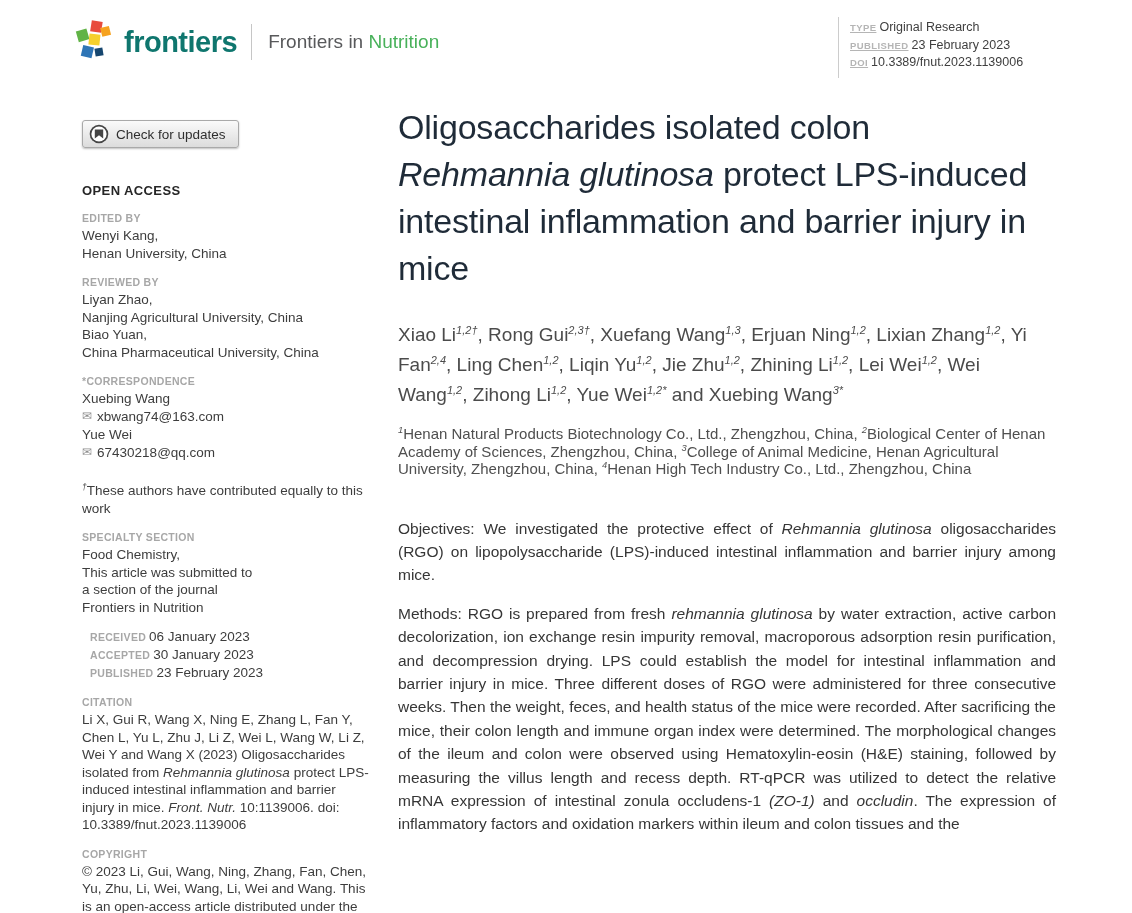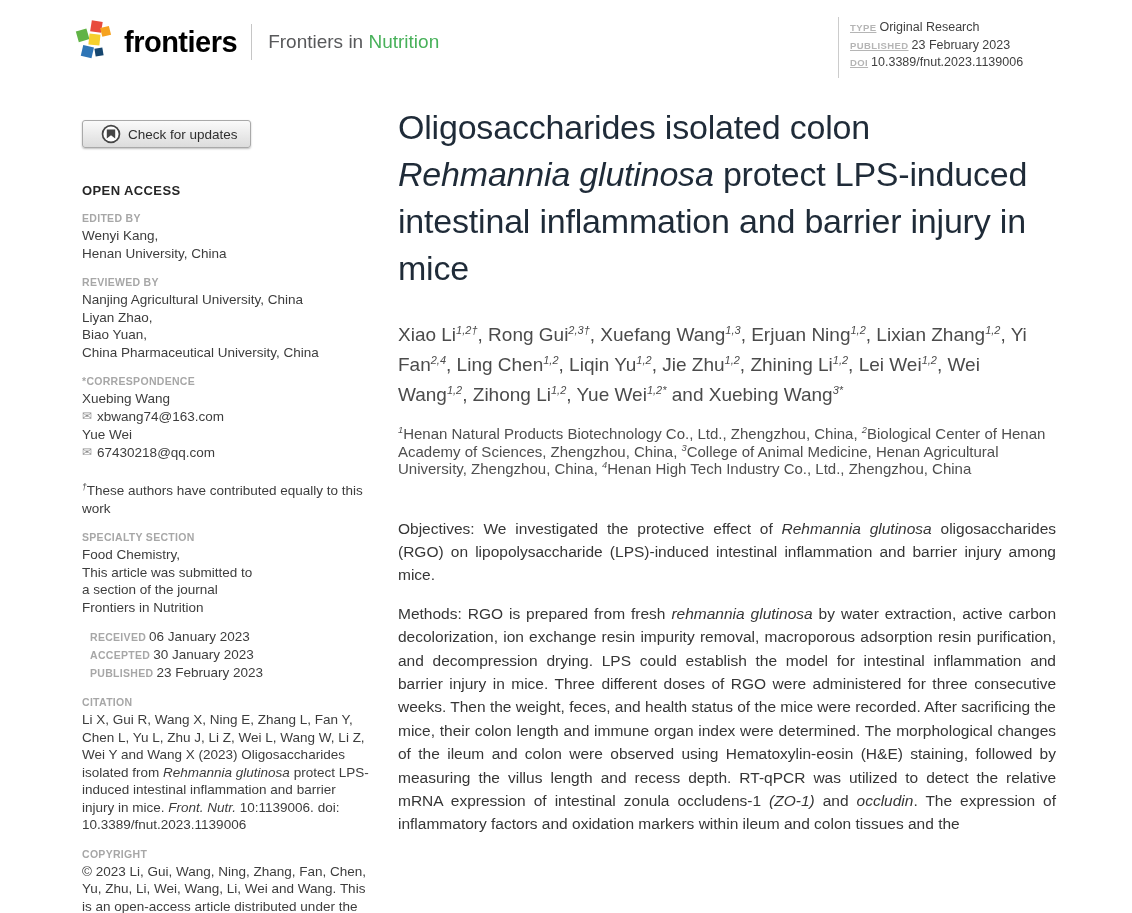--- a/index.html
+++ b/index.html
@@ -4,31 +4,31 @@
 <style>
   * { margin:0; padding:0; box-sizing:border-box; }
   html,body { background:#fff; }
   .page {
     position:relative; width:1132px; height:913px; background:#ffffff;
     overflow:hidden; font-family:"Liberation Sans", sans-serif; color:#3a3a3a;
   }
   
   .logo-block { position:absolute; left:74px; top:20px; display:flex; align-items:center; }
   .logo-mark { width:42px; height:44px; }
-  .brand-name { font-size:29px; font-weight:700; color:#000000; letter-spacing:-0.5px; margin-left:8px; }
+  .brand-name { font-size:29px; font-weight:700; color:#0f766e; letter-spacing:-0.5px; margin-left:8px; }
   .logo-divider { width:1px; height:36px; background:#c6c6c6; margin:0 16px 0 14px; }
   .journal-title { font-size:19px; color:#58595b; }
   .journal-title .jg { color:#48b15a; }
   .meta-block { position:absolute; left:838px; top:17px; border-left:1px solid #cccccc; padding:2px 0 6px 11px; width:280px; }
   .meta-row { font-size:12.5px; color:#3f3f3f; line-height:17.5px; white-space:nowrap; }
   .meta-label { font-size:9.5px; font-weight:700; color:#b5b5b5; letter-spacing:0.4px; margin-right:3px;text-decoration:underline; }
   
   .sidebar { position:absolute; left:82px; top:120px; width:289px; }
   .check-updates {
-    display:inline-flex; align-items:center; gap:7px; padding:3px 12px 3px 18px;
+    display:inline-flex; align-items:center; gap:7px; padding:3px 12px 3px 6px;
     border:1px solid #a9a9a9; border-radius:3px;
     background:linear-gradient(#fafafa, #dcdcdc);
     box-shadow:0 1px 2px rgba(0,0,0,0.25);
     font-family:"Liberation Sans", sans-serif; font-size:13.5px; color:#2f2f2f; cursor:pointer;
   }
   .cu-icon { width:20px; height:20px; display:block; }
   .open-access { margin-top:35px; font-size:13px; font-weight:700; color:#262626; letter-spacing:0.4px; }
   .side-section { margin-top:12px; }
   .side-label { font-size:10.5px; font-weight:700; color:#a7a7a7; letter-spacing:0.3px; line-height:17px; }
   .side-text { font-size:13.5px; color:#3d3d3d; line-height:17.5px; }
@@ -87,22 +87,22 @@
     <div class="open-access">OPEN ACCESS</div>
 
     <div class="side-section">
       <div class="side-label">EDITED BY</div>
       <div class="side-text">Wenyi Kang,</div>
       <div class="side-text">Henan University, China</div>
     </div>
 
     <div class="side-section">
       <div class="side-label">REVIEWED BY</div>
+      <div class="side-text">Liyan Zhao,</div>
       <div class="side-text">Nanjing Agricultural University, China</div>
-      <div class="side-text">Liyan Zhao,</div>
       <div class="side-text">Biao Yuan,</div>
       <div class="side-text">China Pharmaceutical University, China</div>
     </div>
 
     <div class="side-section">
       <div class="side-label">*CORRESPONDENCE</div>
       <div class="side-text">Xuebing Wang</div>
       <div class="side-text email-row">
         <span class="email-icon">✉</span>
         <span>xbwang74@163.com</span>

